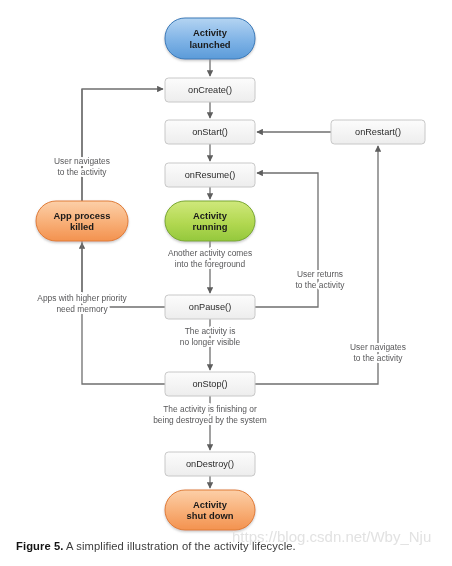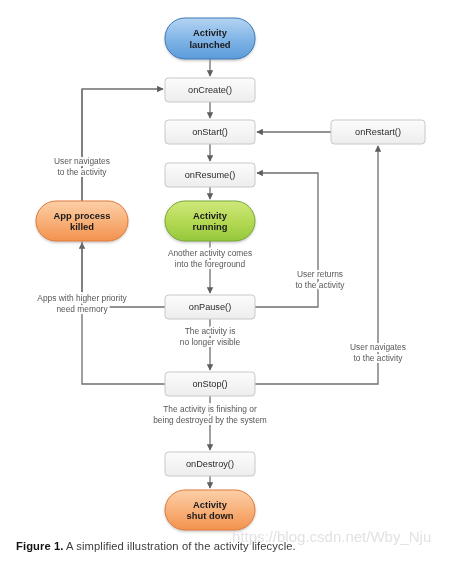--- a/index.html
+++ b/index.html
@@ -210,18 +210,18 @@
         <g>
           <text x="210" y="411.9" text-anchor="middle" class="edge-label" stroke="#ffffff" stroke-width="4.2" stroke-linejoin="round" fill="#ffffff">The activity is finishing or</text>
           <text x="210" y="411.9" text-anchor="middle" class="edge-label">The activity is finishing or</text>
           <text x="210" y="422.5" text-anchor="middle" class="edge-label" stroke="#ffffff" stroke-width="4.2" stroke-linejoin="round" fill="#ffffff">being destroyed by the system</text>
           <text x="210" y="422.5" text-anchor="middle" class="edge-label">being destroyed by the system</text>
         </g>
       </g>
   </svg>
 
   <div class="caption">
-    <b>Figure 1.</b><span> A simplified illustration of the activity lifecycle.</span>
+    <b>Figure 5.</b><span> A simplified illustration of the activity lifecycle.</span>
   </div>
 
   <div class="watermark">https://blog.csdn.net/Wby_Nju</div>
 
 </div>
 
 </body></html>

